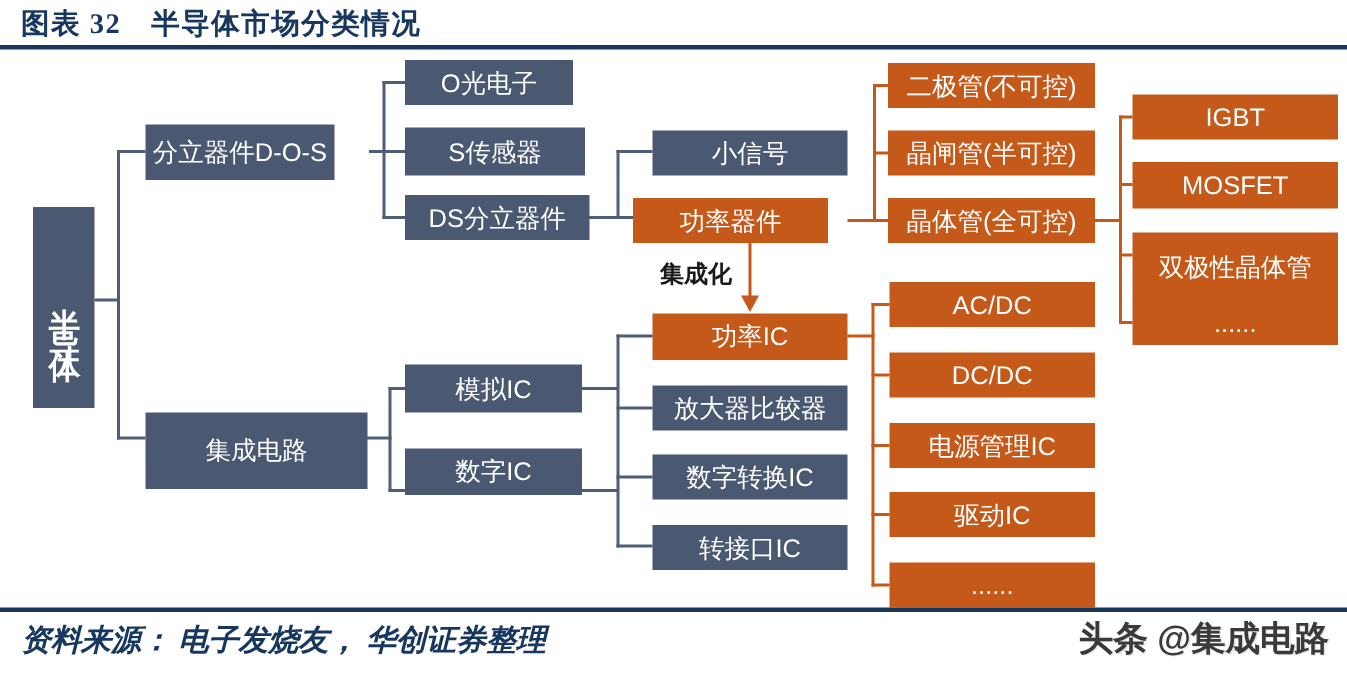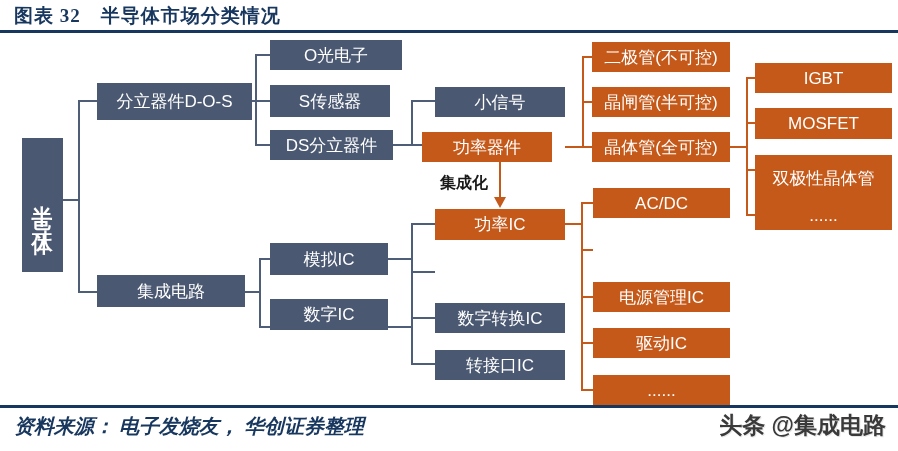--- a/index.html
+++ b/index.html
@@ -95,41 +95,43 @@
   <div class="arrowhead" style="left:494px;top:197px"></div>
   <div class="ln o" style="left:565px;top:223px;width:18px;height:2px"></div>
   <div class="ln o" style="left:581px;top:202px;width:2px;height:189px"></div>
   <div class="ln o" style="left:581px;top:202px;width:12px;height:2px"></div>
   <div class="ln o" style="left:581px;top:249px;width:12px;height:2px"></div>
   <div class="ln o" style="left:581px;top:296px;width:12px;height:2px"></div>
   <div class="ln o" style="left:581px;top:342px;width:12px;height:2px"></div>
   <div class="ln o" style="left:581px;top:389px;width:12px;height:2px"></div>
 
   <div class="node blue vtext" style="left:22px;top:138px;width:41px;height:124px">半导体</div>
-  <div class="node blue" style="left:97px;top:83px;width:155px;height:37px">分立器件D-O-S</div>
-  <div class="node blue" style="left:97px;top:275px;width:148px;height:32px">集成电路</div>
-  <div class="node blue" style="left:270px;top:40px;width:132px;height:30px">O光电子</div>
+  <div class="node blue" style="left:97px;top:83px;width:126px;height:37px">分立器件D-O-S</div>
+  <div class="node blue" style="left:97px;top:275px;width:148px;height:51px">集成电路</div>
+  <div class="node blue" style="left:270px;top:40px;width:112px;height:30px">O光电子</div>
   <div class="node blue" style="left:270px;top:85px;width:120px;height:32px">S传感器</div>
   <div class="node blue" style="left:270px;top:130px;width:123px;height:30px">DS分立器件</div>
   <div class="node blue" style="left:435px;top:87px;width:130px;height:30px">小信号</div>
   <div class="node orange" style="left:422px;top:132px;width:130px;height:30px">功率器件</div>
   <div class="node orange" style="left:592px;top:42px;width:138px;height:30px">二极管(不可控)</div>
   <div class="node orange" style="left:592px;top:87px;width:138px;height:30px">晶闸管(半可控)</div>
   <div class="node orange" style="left:592px;top:132px;width:138px;height:30px">晶体管(全可控)</div>
   <div class="node orange" style="left:755px;top:63px;width:137px;height:30px">IGBT</div>
   <div class="node orange" style="left:755px;top:108px;width:137px;height:31px">MOSFET</div>
   <div class="node orange" style="left:755px;top:155px;width:137px;height:46px">双极性晶体管</div>
   <div class="node orange" style="left:755px;top:200px;width:137px;height:30px">......</div>
   <div class="flow-label" style="left:440px;top:173px">集成化</div>
   <div class="node orange" style="left:435px;top:209px;width:130px;height:31px">功率IC</div>
+  <div class="node blue" style="left:435px;top:257px;width:130px;height:30px">放大器比较器</div>
   <div class="node blue" style="left:435px;top:303px;width:130px;height:30px">数字转换IC</div>
   <div class="node blue" style="left:435px;top:350px;width:130px;height:30px">转接口IC</div>
   <div class="node blue" style="left:270px;top:243px;width:118px;height:32px">模拟IC</div>
   <div class="node blue" style="left:270px;top:299px;width:118px;height:31px">数字IC</div>
   <div class="node orange" style="left:593px;top:188px;width:137px;height:30px">AC/DC</div>
+  <div class="node orange" style="left:593px;top:235px;width:137px;height:30px">DC/DC</div>
   <div class="node orange" style="left:593px;top:328px;width:137px;height:30px">驱动IC</div>
   <div class="node orange" style="left:593px;top:282px;width:137px;height:30px">电源管理IC</div>
   <div class="node orange" style="left:593px;top:375px;width:137px;height:30px">......</div>
 
   <div class="rule bottom"></div>
   <div class="source">资料来源： 电子发烧友， 华创证券整理</div>
   <div class="watermark">头条 @集成电路</div>
 
 </div>
 

